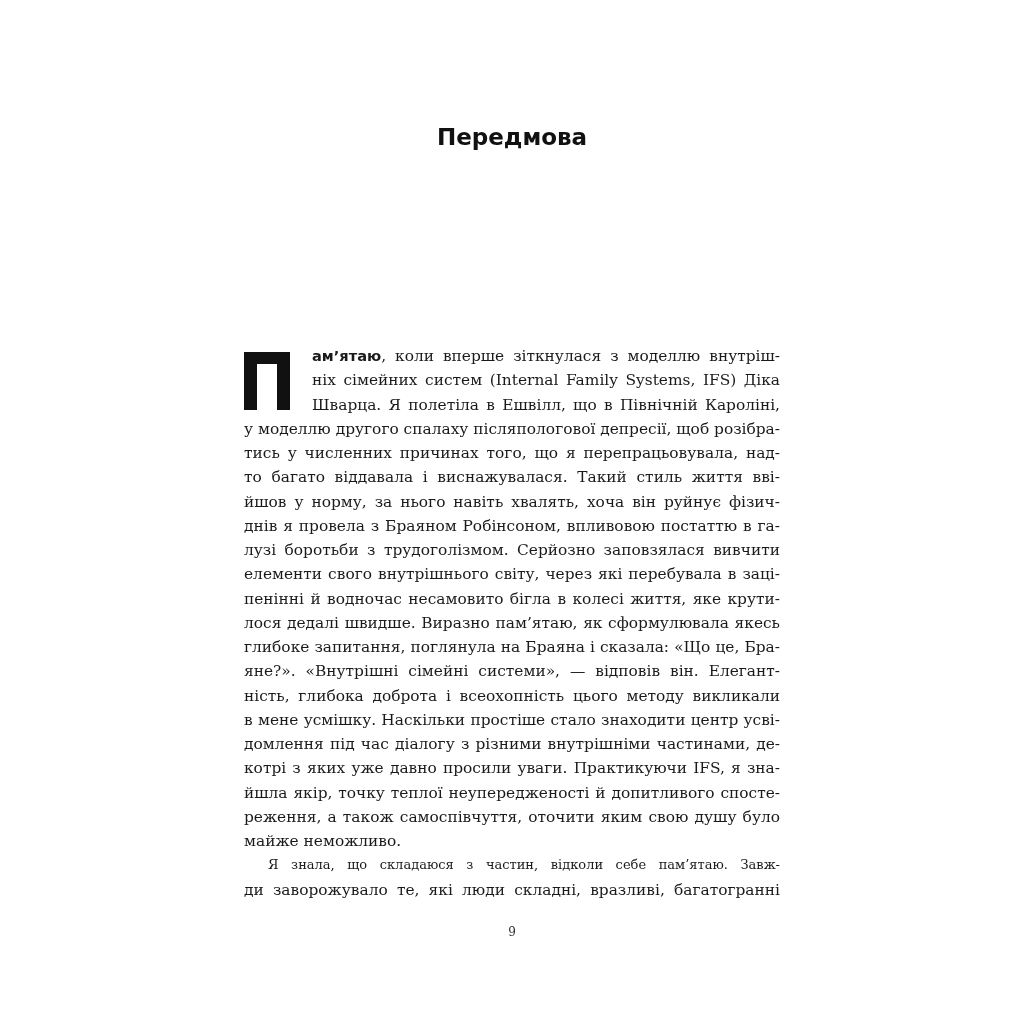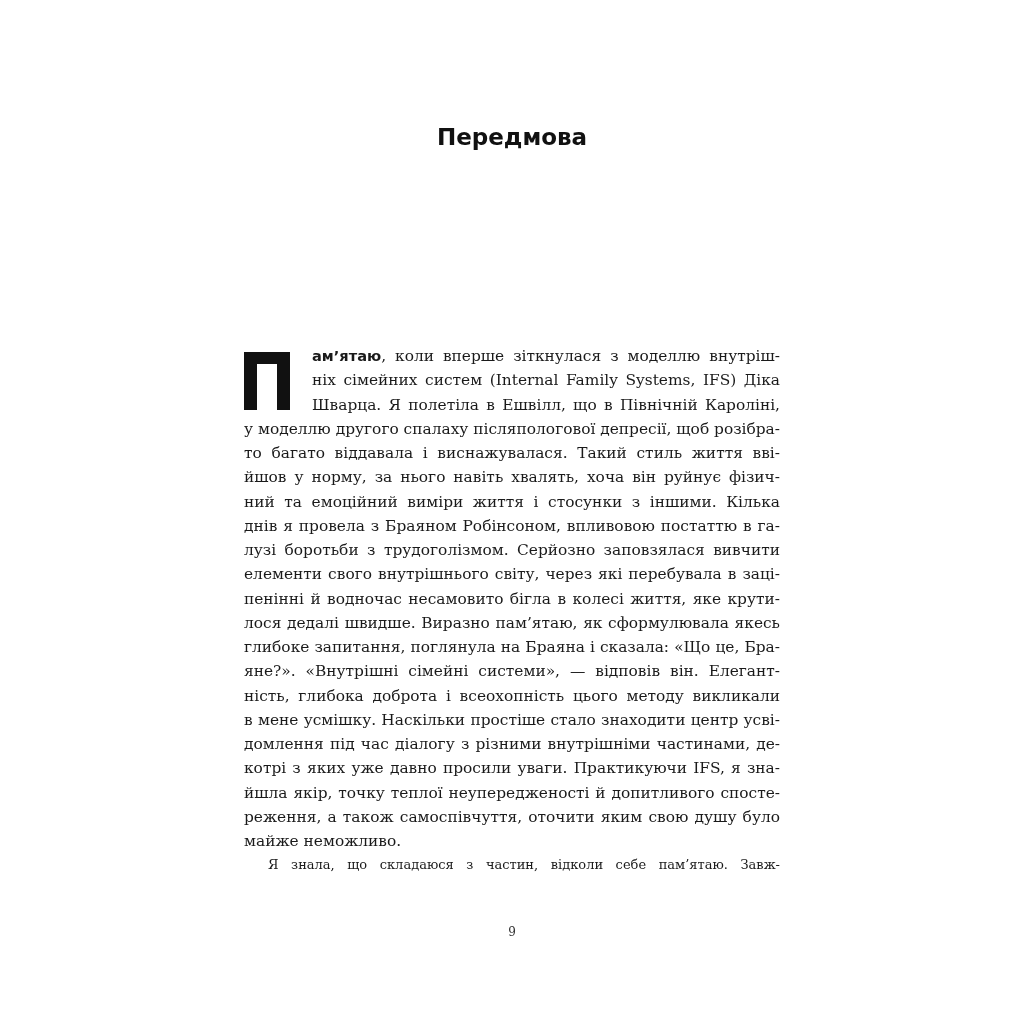--- a/index.html
+++ b/index.html
@@ -44,38 +44,39 @@
       <div class="bar"></div>
       <div class="leg-l"></div>
       <div class="leg-r"></div>
     </div>
 
     <div>
       <span class="line dc"><span class="lead-word">ам’ятаю</span><span>, коли вперше зіткнулася з моделлю внутріш-</span></span>
       <span class="line dc">ніх сімейних систем (Internal Family Systems, IFS) Діка</span>
       <span class="line dc">Шварца. Я полетіла в Ешвілл, що в Північній Кароліні,</span>
       <span class="line">у моделлю другого спалаху післяпологової депресії, щоб розібра-</span>
+      <span class="line">тись у численних причинах того, що я перепрацьовувала, над-</span>
       <span class="line">то багато віддавала і виснажувалася. Такий стиль життя вві-</span>
       <span class="line">йшов у норму, за нього навіть хвалять, хоча він руйнує фізич-</span>
-      <span class="line">ний та емоційний виміри життя і стосунки з іншими. Кілька</span>
       <span class="line">днів я провела з Браяном Робінсоном, впливовою постаттю в га-</span>
       <span class="line">лузі боротьби з трудоголізмом. Серйозно заповзялася вивчити</span>
       <span class="line">елементи свого внутрішнього світу, через які перебувала в заці-</span>
       <span class="line">пенінні й водночас несамовито бігла в колесі життя, яке крути-</span>
       <span class="line">лося дедалі швидше. Виразно пам’ятаю, як сформулювала якесь</span>
       <span class="line">глибоке запитання, поглянула на Браяна і сказала: «Що це, Бра-</span>
       <span class="line">яне?». «Внутрішні сімейні системи», — відповів він. Елегант-</span>
       <span class="line">ність, глибока доброта і всеохопність цього методу викликали</span>
       <span class="line">в мене усмішку. Наскільки простіше стало знаходити центр усві-</span>
       <span class="line">домлення під час діалогу з різними внутрішніми частинами, де-</span>
       <span class="line">котрі з яких уже давно просили уваги. Практикуючи IFS, я зна-</span>
       <span class="line">йшла якір, точку теплої неупередженості й допитливого спосте-</span>
       <span class="line">реження, а також самоспівчуття, оточити яким свою душу було</span>
       <span class="line last">майже неможливо.</span>
     </div>
 
     <div>
       <span class="line indent" style="font-size: 13px;">Я знала, що складаюся з частин, відколи себе пам’ятаю. Завж-</span>
+      <span class="line">ди заворожувало те, які люди складні, вразливі, багатогранні</span>
     </div>
   </div>
 
   <div class="page-number">9</div>
 </div>
 
 </body></html>

